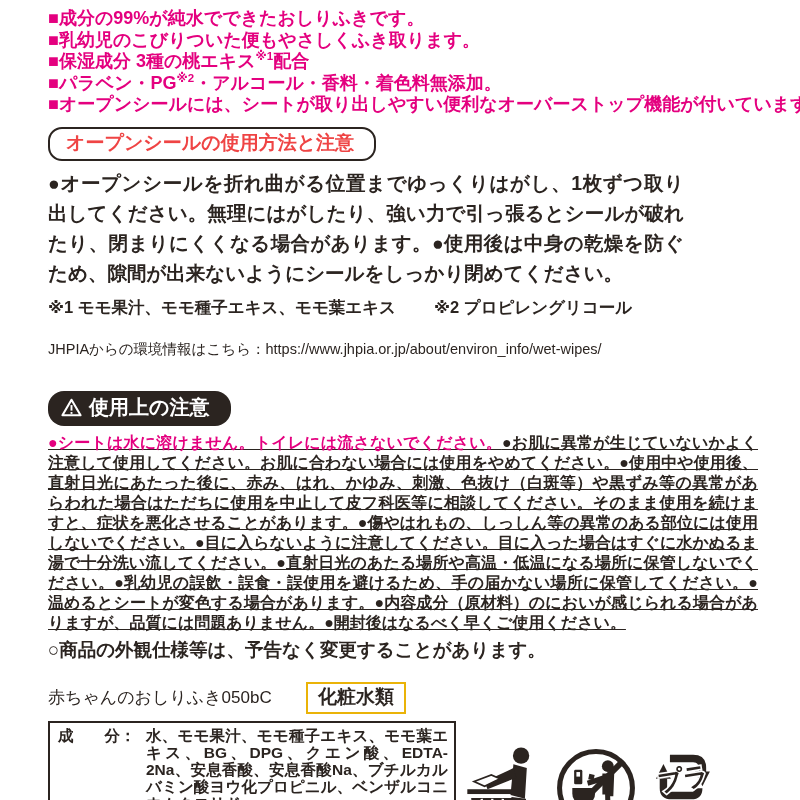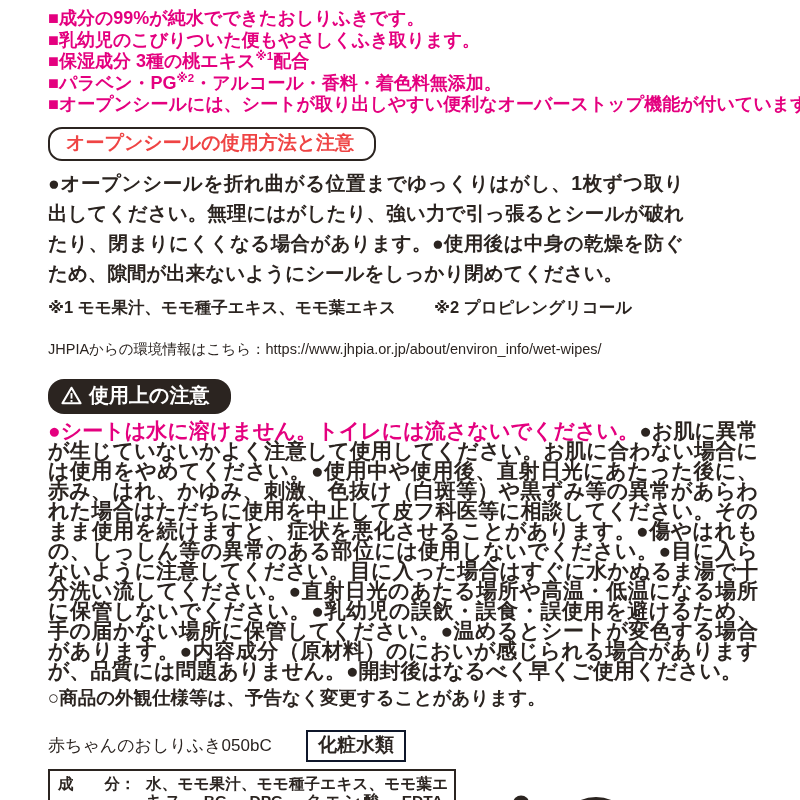--- a/index.html
+++ b/index.html
@@ -26,34 +26,34 @@
 
   .para1 { width:636px; margin-top:7px; font-size:19.5px; line-height:30px; font-weight:600; text-align:justify; }
 
   .notes { margin-top:9px; font-size:16.5px; font-weight:600; white-space:nowrap; }
   .notes .note2 { margin-left:38px;text-align:center; }
 
   .jhpia { margin-top:21px; font-size:14.5px; font-weight:400; white-space:nowrap; }
 
   
   .pill-solid {
-    display:inline-flex; align-items:center; gap:7px; margin-top:20px;
+    display:inline-flex; align-items:center; gap:7px; margin-top:32px;
     background:#2b2420; color:#fff; border-radius:16px;
     padding:3px 22px 5px 13px; font-size:20px; font-weight:700;
   }
   .pill-solid svg { display:block; }
 
-  .warning { margin-top:7px; width:710px; font-size:21px; line-height:20px; font-weight:600; text-align:justify; }
+  .warning { margin-top:7px; width:710px; font-size:16px; line-height:20px; font-weight:600; text-align:justify;text-decoration:underline; }
   .warning .lead { color:#e4007f; font-weight:700; }
 
   .change-note { margin-top:4px; font-size:18.5px; font-weight:600; }
 
   .product-row { margin-top:20px; display:flex; align-items:center; height:32px; }
   .product-name { width:258px; font-size:17px; font-weight:400; }
-  .category-box { border:2px solid #0f172a; padding:0 10px 2px; font-size:19px; font-weight:700; }
+  .category-box { border:2px solid #eab308; padding:0 10px 2px; font-size:19px; font-weight:700; }
 
   .lower { position:relative; margin-top:7px; height:158px; }
   .spec-box {
     position:absolute; left:0; top:0; width:408px;
     border:2px solid #2b2420; padding:4px 6px 6px 8px;
     font-size:15.5px; line-height:17px; font-weight:600;
   }
   .spec-row { display:flex; }
   .spec-label { flex:none; width:88px; white-space:pre; }
   .spec-value { flex:1; white-space:pre-line; text-align:justify; }

